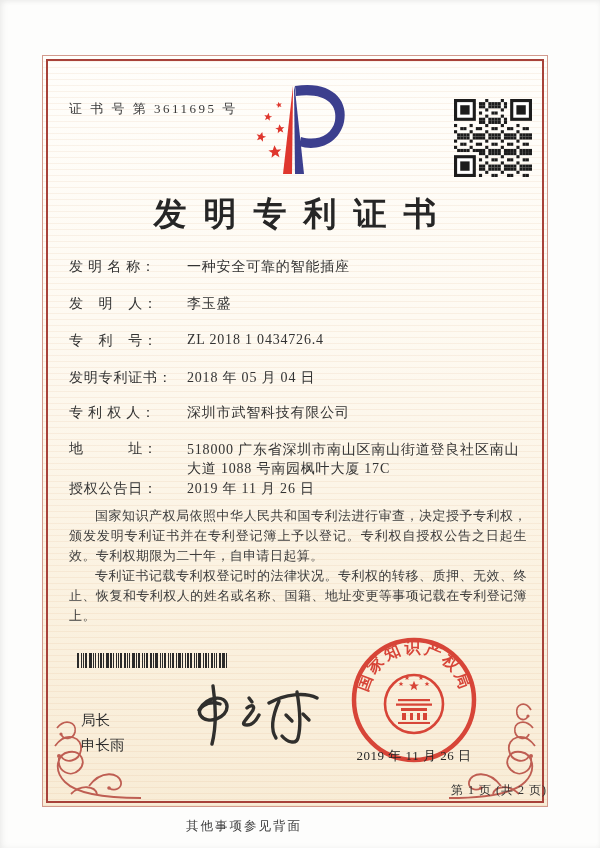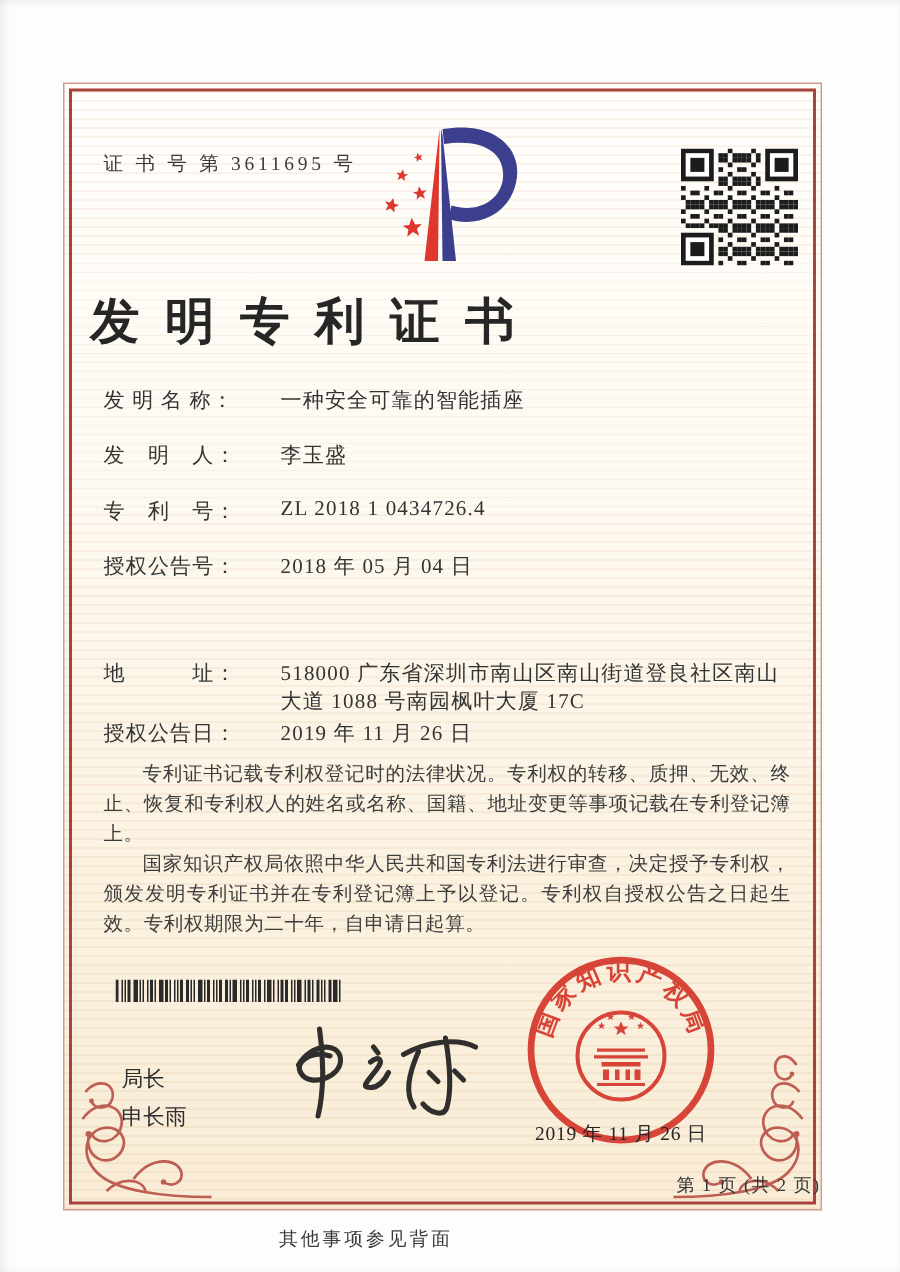--- a/index.html
+++ b/index.html
@@ -8,21 +8,21 @@
           box-shadow: inset 3px 0 6px rgba(0,0,0,0.05), inset 0 2px 5px rgba(0,0,0,0.04); padding-left: 40px; }
   .cert { position:absolute; left:42px; top:55px; width:506px; height:752px;
           border:1px solid #d29a8d;
           background-image:
             repeating-linear-gradient(0deg, rgba(208,142,88,0.10) 0px, rgba(208,142,88,0.10) 1px, rgba(255,255,255,0) 1px, rgba(255,255,255,0) 6px),
             linear-gradient(180deg, #fffefb 0%, #fefaf2 35%, #fbf2e1 70%, #f8ecd6 100%); }
   .frame { position:absolute; inset:3px; border:2px solid #a8423a; pointer-events:none; }
   .cert-no { position:absolute; left:26px; top:44px; font-size:13px; letter-spacing:2.5px; color:#3a3a3a; }
   .logo { position:absolute; left:190px; top:24px; width:120px; height:102px; }
   .qr { position:absolute; left:411px; top:43px; width:78px; height:78px; }
-  .title { position:absolute; left:0; right:0; top:136px; text-align:left; font-size:33px;
+  .title { position:absolute; left:0; right:0; top:136px; text-align:center; font-size:33px;
            font-weight:700; letter-spacing:17px; text-indent:17px; color:#262626; }
   .row { position:absolute; left:26px; font-size:14px; color:#333; letter-spacing:0.8px; white-space:nowrap; }
   .row .lbl { display:inline-block; width:118px; vertical-align:top; }
   .row .val { display:inline-block; vertical-align:top; }
   .addr-val { display:inline-block; width:336px; white-space:normal; line-height:19px; }
   .grant-no { position:absolute; left:223px; top:0; }
   .grant-no .lbl { width:92px; letter-spacing:2px; }
   .body-text { position:absolute; left:26px; top:450px; width:458px; font-size:13px;
                line-height:20px; color:#3d3d3d; text-align:justify; letter-spacing:0.4px; }
   .body-text p { text-indent:2em; }
@@ -282,32 +282,35 @@
     <div class="row" style="top:239px">
       <span class="lbl">发　明　人：</span><span class="val">李玉盛</span>
     </div>
     <div class="row" style="top:202px">
       <span class="lbl">发 明 名 称：</span><span class="val">一种安全可靠的智能插座</span>
     </div>
     <div class="row" style="top:276px">
       <span class="lbl">专　利　号：</span><span class="val">ZL 2018 1 0434726.4</span>
     </div>
     <div class="row" style="top:313px">
-      <span class="lbl">授权公告号：</span><span class="val">2018 年 05 月 04 日</span>
+      <span class="lbl">发明专利证书：</span><span class="val">2018 年 05 月 04 日</span>
+    </div>
+    <div class="row" style="top:348px">
+      <span class="lbl">专 利 权 人：</span><span class="val">深圳市武智科技有限公司</span>
     </div>
     <div class="row" style="top:384px">
       <span class="lbl">地　　　址：</span><span class="addr-val">518000 广东省深圳市南山区南山街道登良社区南山大道 1088 号南园枫叶大厦 17C</span>
     </div>
     <div class="row" style="top:424px">
       <span class="lbl">授权公告日：</span><span class="val">2019 年 11 月 26 日</span>
     </div>
 
     <div class="body-text">
+      <p>国家知识产权局依照中华人民共和国专利法进行审查，决定授予专利权，颁发发明专利证书并在专利登记簿上予以登记。专利权自授权公告之日起生效。专利权期限为二十年，自申请日起算。</p>
       <p>专利证书记载专利权登记时的法律状况。专利权的转移、质押、无效、终止、恢复和专利权人的姓名或名称、国籍、地址变更等事项记载在专利登记簿上。</p>
-      <p>国家知识产权局依照中华人民共和国专利法进行审查，决定授予专利权，颁发发明专利证书并在专利登记簿上予以登记。专利权自授权公告之日起生效。专利权期限为二十年，自申请日起算。</p>
     </div>
 
     <svg class="barcode" id="barcode" viewBox="0 0 152 15" preserveAspectRatio="none">
         <rect x="0" y="0" width="2" height="15" fill="#2a2a2a"></rect>
         <rect x="4" y="0" width="1" height="15" fill="#2a2a2a"></rect>
         <rect x="6" y="0" width="1" height="15" fill="#2a2a2a"></rect>
         <rect x="8" y="0" width="2" height="15" fill="#2a2a2a"></rect>
         <rect x="12" y="0" width="3" height="15" fill="#2a2a2a"></rect>
         <rect x="16" y="0" width="1" height="15" fill="#2a2a2a"></rect>
         <rect x="18" y="0" width="1" height="15" fill="#2a2a2a"></rect>

